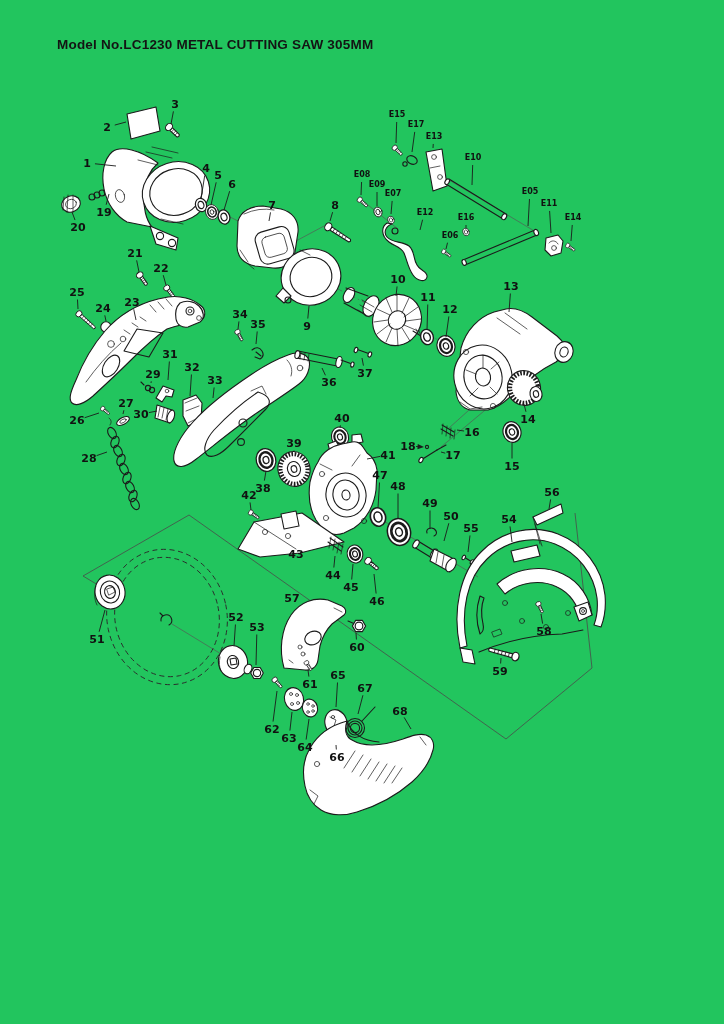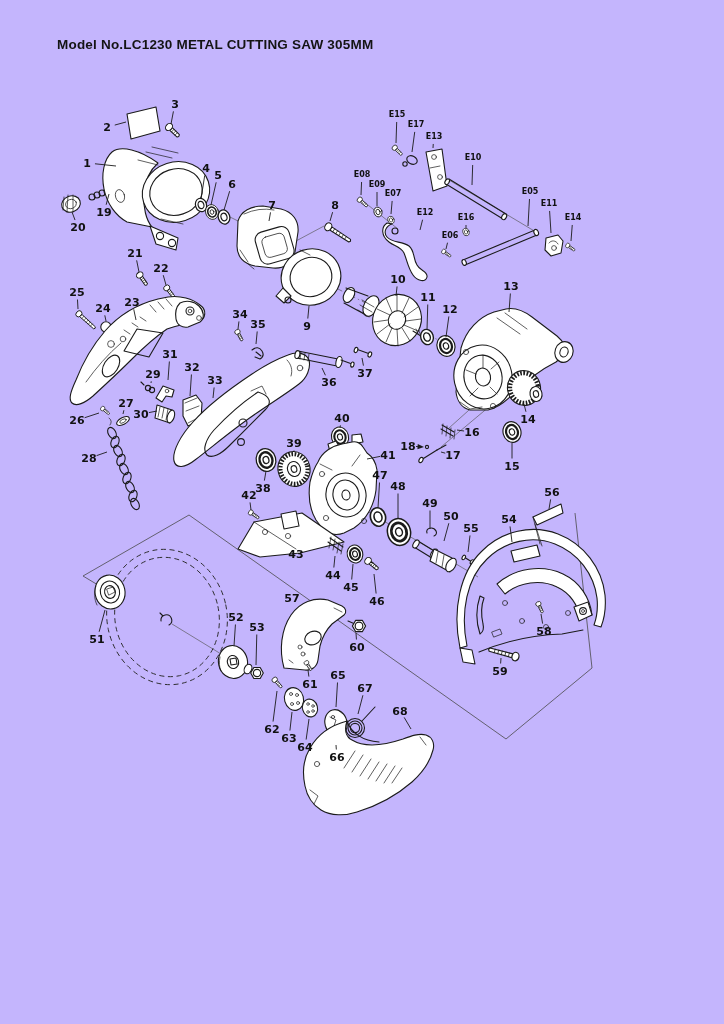--- a/index.html
+++ b/index.html
@@ -1,16 +1,16 @@
 <!DOCTYPE html>
 <html><head>
 <meta charset="utf-8">
 <style>
   html,body{margin:0;padding:0;background:#e8e8e8;}
-  .page{position:relative;width:724px;height:1024px;background:#c4b5fd;margin:0 auto;overflow:hidden;
+  .page{position:relative;width:724px;height:1024px;background:#22c55e;margin:0 auto;overflow:hidden;
         font-family:"Liberation Sans","DejaVu Sans",sans-serif;}
   .title{position:absolute;left:57px;top:37px;font-size:13.5px;font-weight:600;letter-spacing:.2px;color:#141414;}
   svg{position:absolute;left:0;top:0;}
   .o{fill:none;stroke:#1b1b1b;stroke-width:1.1;stroke-linecap:round;stroke-linejoin:round;}
   .w{fill:#fff;stroke:#1b1b1b;stroke-width:1.1;stroke-linecap:round;stroke-linejoin:round;}
   .t{fill:none;stroke:#1b1b1b;stroke-width:.7;stroke-linecap:round;}
   .mid{fill:none;stroke:#1b1b1b;stroke-width:2.1;}
   .cl{fill:none;stroke:#4a4a4a;stroke-width:.8;}
   .thn{fill:none;stroke:#555;stroke-width:.65;}
   .dd{stroke-dasharray:7 3 1.5 3;}

